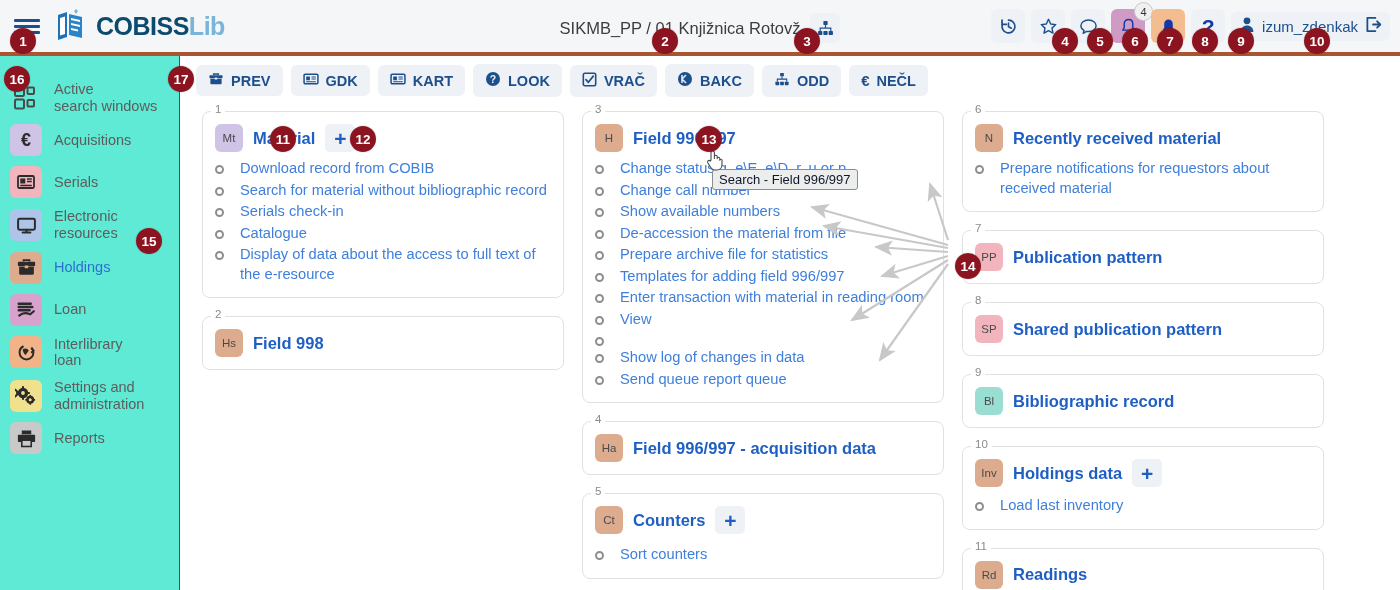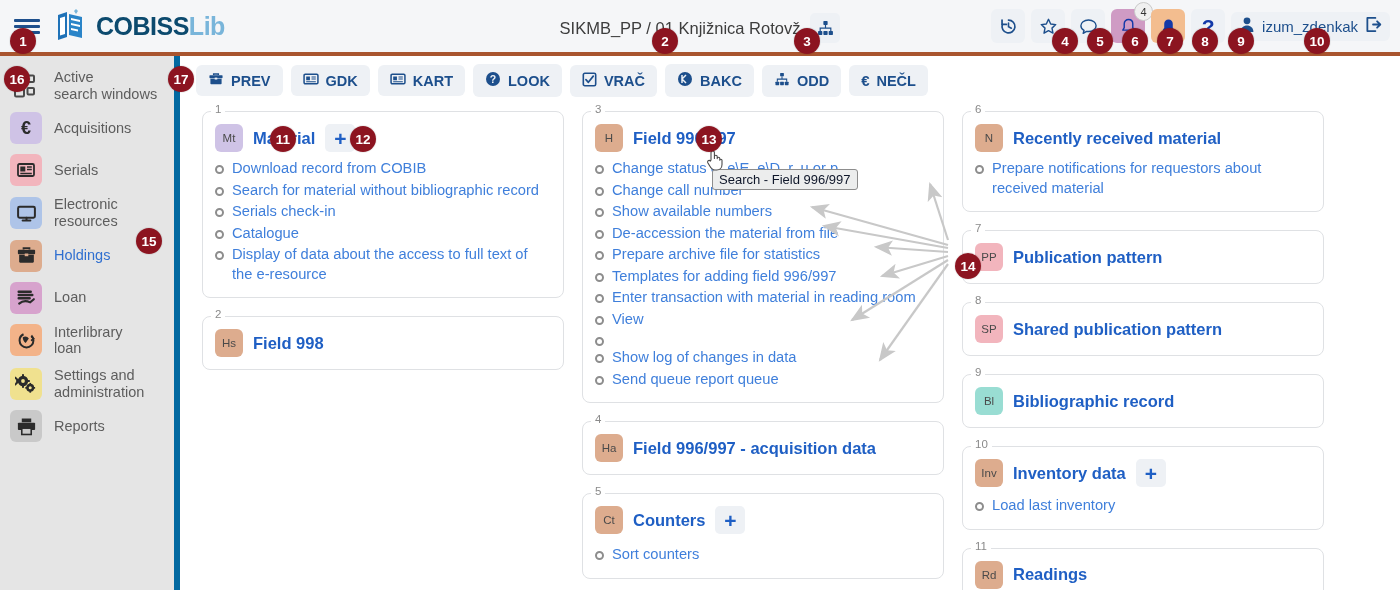--- a/index.html
+++ b/index.html
@@ -67,22 +67,22 @@
     display:flex; align-items:center; gap:7px; padding: 4px 8px;
     border-radius:6px; background:#eef1f5; cursor:pointer;
   }
   .user-name { color:#1d4f8c; font-size:15px; }
 
   
   .body-row { display:flex; height: 534px; }
 
   .sidebar {
     width: 180px; min-width:180px; height:100%;
-    background:#e5e5e5; border-right:6px solid #0369a1;
-    padding-top: 8px;
+    background:#5eead4; border-right:1px solid #0369a1;
+    padding-top: 20px;
   }
   .side-item {
     display:flex; align-items:center; gap: 12px;
     padding: 5px 10px; cursor:pointer;
   }
   .side-ico {
     width: 32px; height: 32px; min-width:32px; border-radius: 6px;
     display:flex; align-items:center; justify-content:center;
   }
   .side-ico.plain { background: transparent; }
@@ -125,21 +125,21 @@
     font-size: 11.5px; color:#4a4a4a;
   }
   .panel-title { font-size:16.5px; font-weight:700; color:#1f5fc4; cursor:pointer; }
   .plus-btn {
     width:30px; height:28px; border-radius:5px; background:#eef1f5;
     display:flex; align-items:center; justify-content:center;
     color:#1f5fc4; font-size:21px; font-weight:700; cursor:pointer; line-height:1;
   }
   .panel-list { margin: 6px 0 0 0; padding: 0; list-style:none; }
   .panel-list li {
-    display:flex; align-items:flex-start; gap: 8px;
+    display:flex; align-items:flex-start; gap: 16px;
     padding: 1px 0; cursor:pointer;
   }
   .bullet {
     margin-top: 6px;
     width: 9px; height: 9px; min-width:9px; border-radius:50%;
     border: 2px solid #8d8d8d; background:#fff;
   }
   .li-text { font-size:14.7px; color:#3f7fdb; line-height:1.33; }
 
   
@@ -626,21 +626,21 @@
             <div class="panel-head">
               <span class="badge-sq" style="background:#99ddd3">Bl</span>
               <span class="panel-title">Bibliographic record</span>
             </div>
           </div>
 
           <div class="panel">
             <span class="panel-num">10</span>
             <div class="panel-head">
               <span class="badge-sq" style="background:#ddac8e">Inv</span>
-              <span class="panel-title">Inventory data</span>
+              <span class="panel-title">Holdings data</span>
               <span class="plus-btn">+</span>
             </div>
             <ul class="panel-list" style="margin-top:8px;">
               <li>
                   <span class="bullet"></span>
                   <span class="li-text">Load last inventory</span>
                 </li>
             </ul>
           </div>
 

